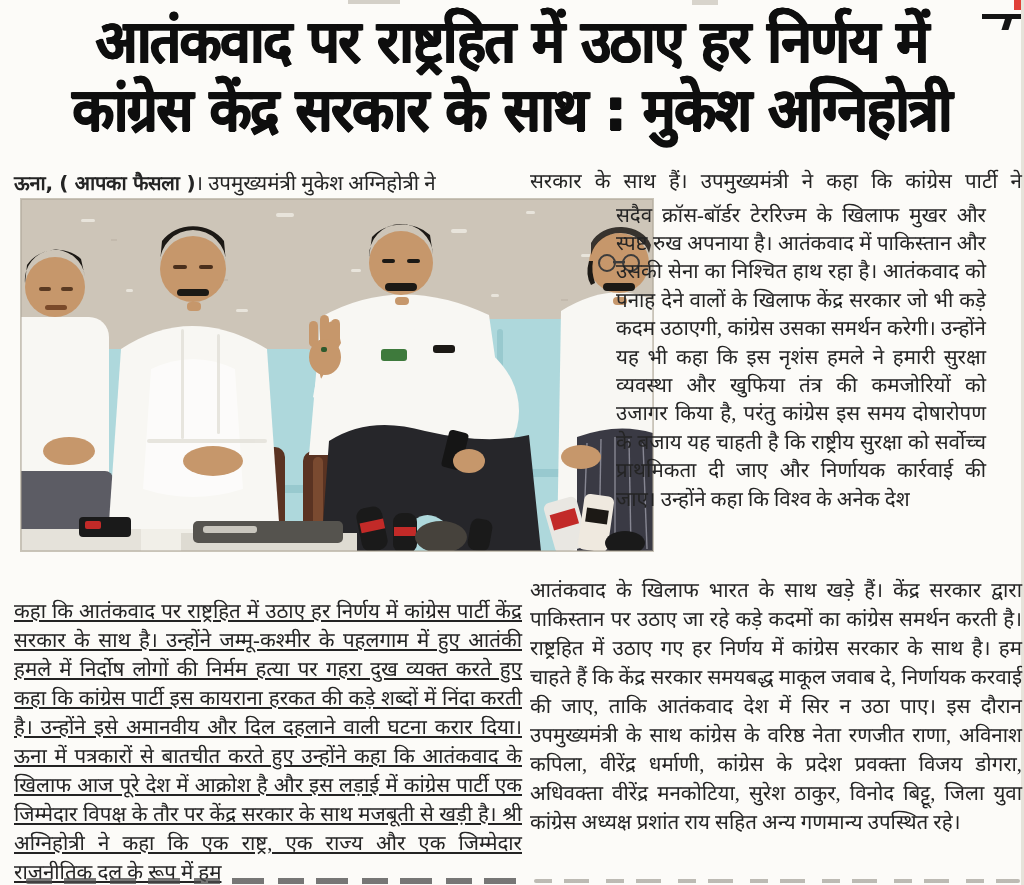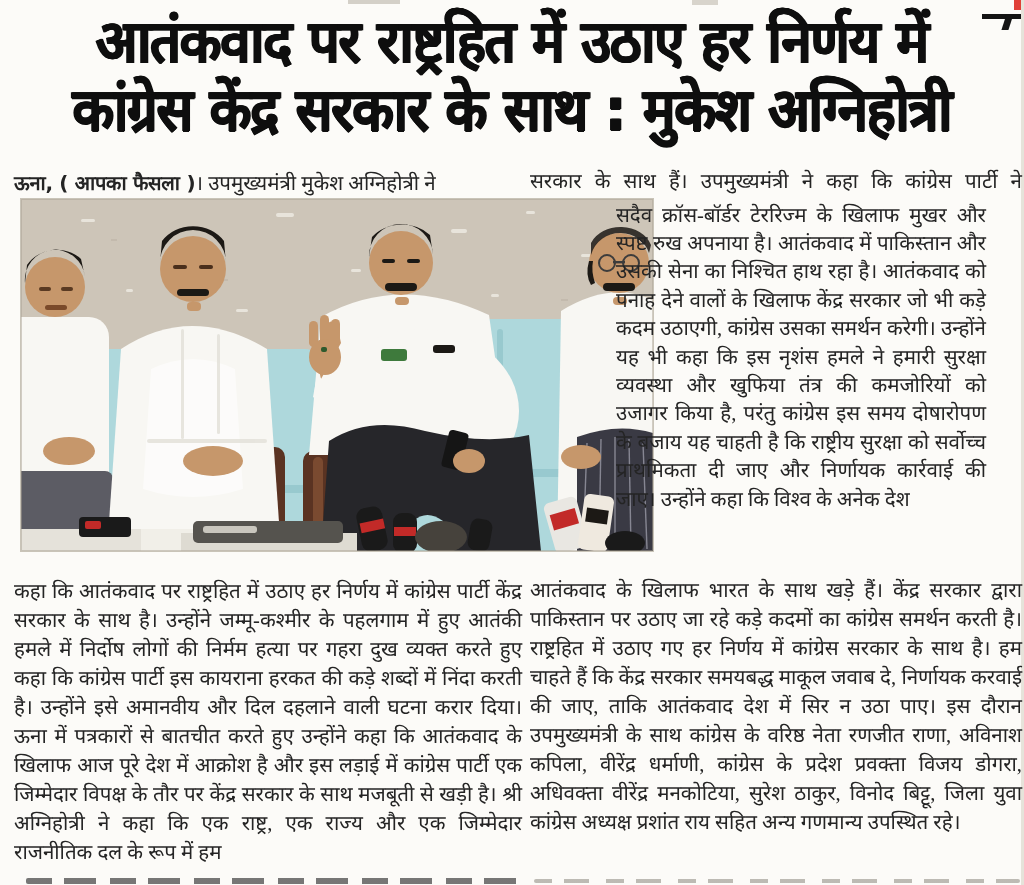--- a/index.html
+++ b/index.html
@@ -14,21 +14,21 @@
     text-shadow:0.9px 0 0 currentColor,-0.9px 0 0 currentColor,0 0.5px 0 currentColor;}
 
   
   .txt{position:absolute;color:#242424;font-size:20.5px;line-height:29px;text-align:justify;
        font-family:"Liberation Serif","DejaVu Sans",serif;}
   .byline{left:14px;top:148px;width:510px;white-space:nowrap;text-align:left;}
   .byline b{font-family:"DejaVu Sans","Liberation Sans",sans-serif;font-size:20px;letter-spacing:-.3px;}
   .right-top{left:530px;top:146px;width:492px;white-space:nowrap;text-align:justify;text-align-last:justify;}
   .right-narrow{left:616px;top:180px;width:370px;line-height:28.4px;}
   .right-bottom{left:530px;top:555px;width:492px;font-family:Liberation Serif, serif;}
-  .left-bottom{left:14px;top:556px;width:508px;}
+  .left-bottom{left:14px;top:576px;width:508px;text-decoration:underline;}
 
   
   .photo{position:absolute;left:20px;top:198px;width:632px;height:352px;margin:0;
          border:1px solid #c9c4b8;background:#cdc5b8;}
   .photo svg{display:block;width:632px;height:352px;}
 
   
   .corner-red{position:absolute;right:0;top:0;width:10px;height:10px;background:#e04038;}
   .corner-glyph{position:absolute;right:2px;top:12px;width:40px;height:18px;}
   .corner-glyph .bar{position:absolute;left:0;top:2px;width:40px;height:5px;background:#141414;}

